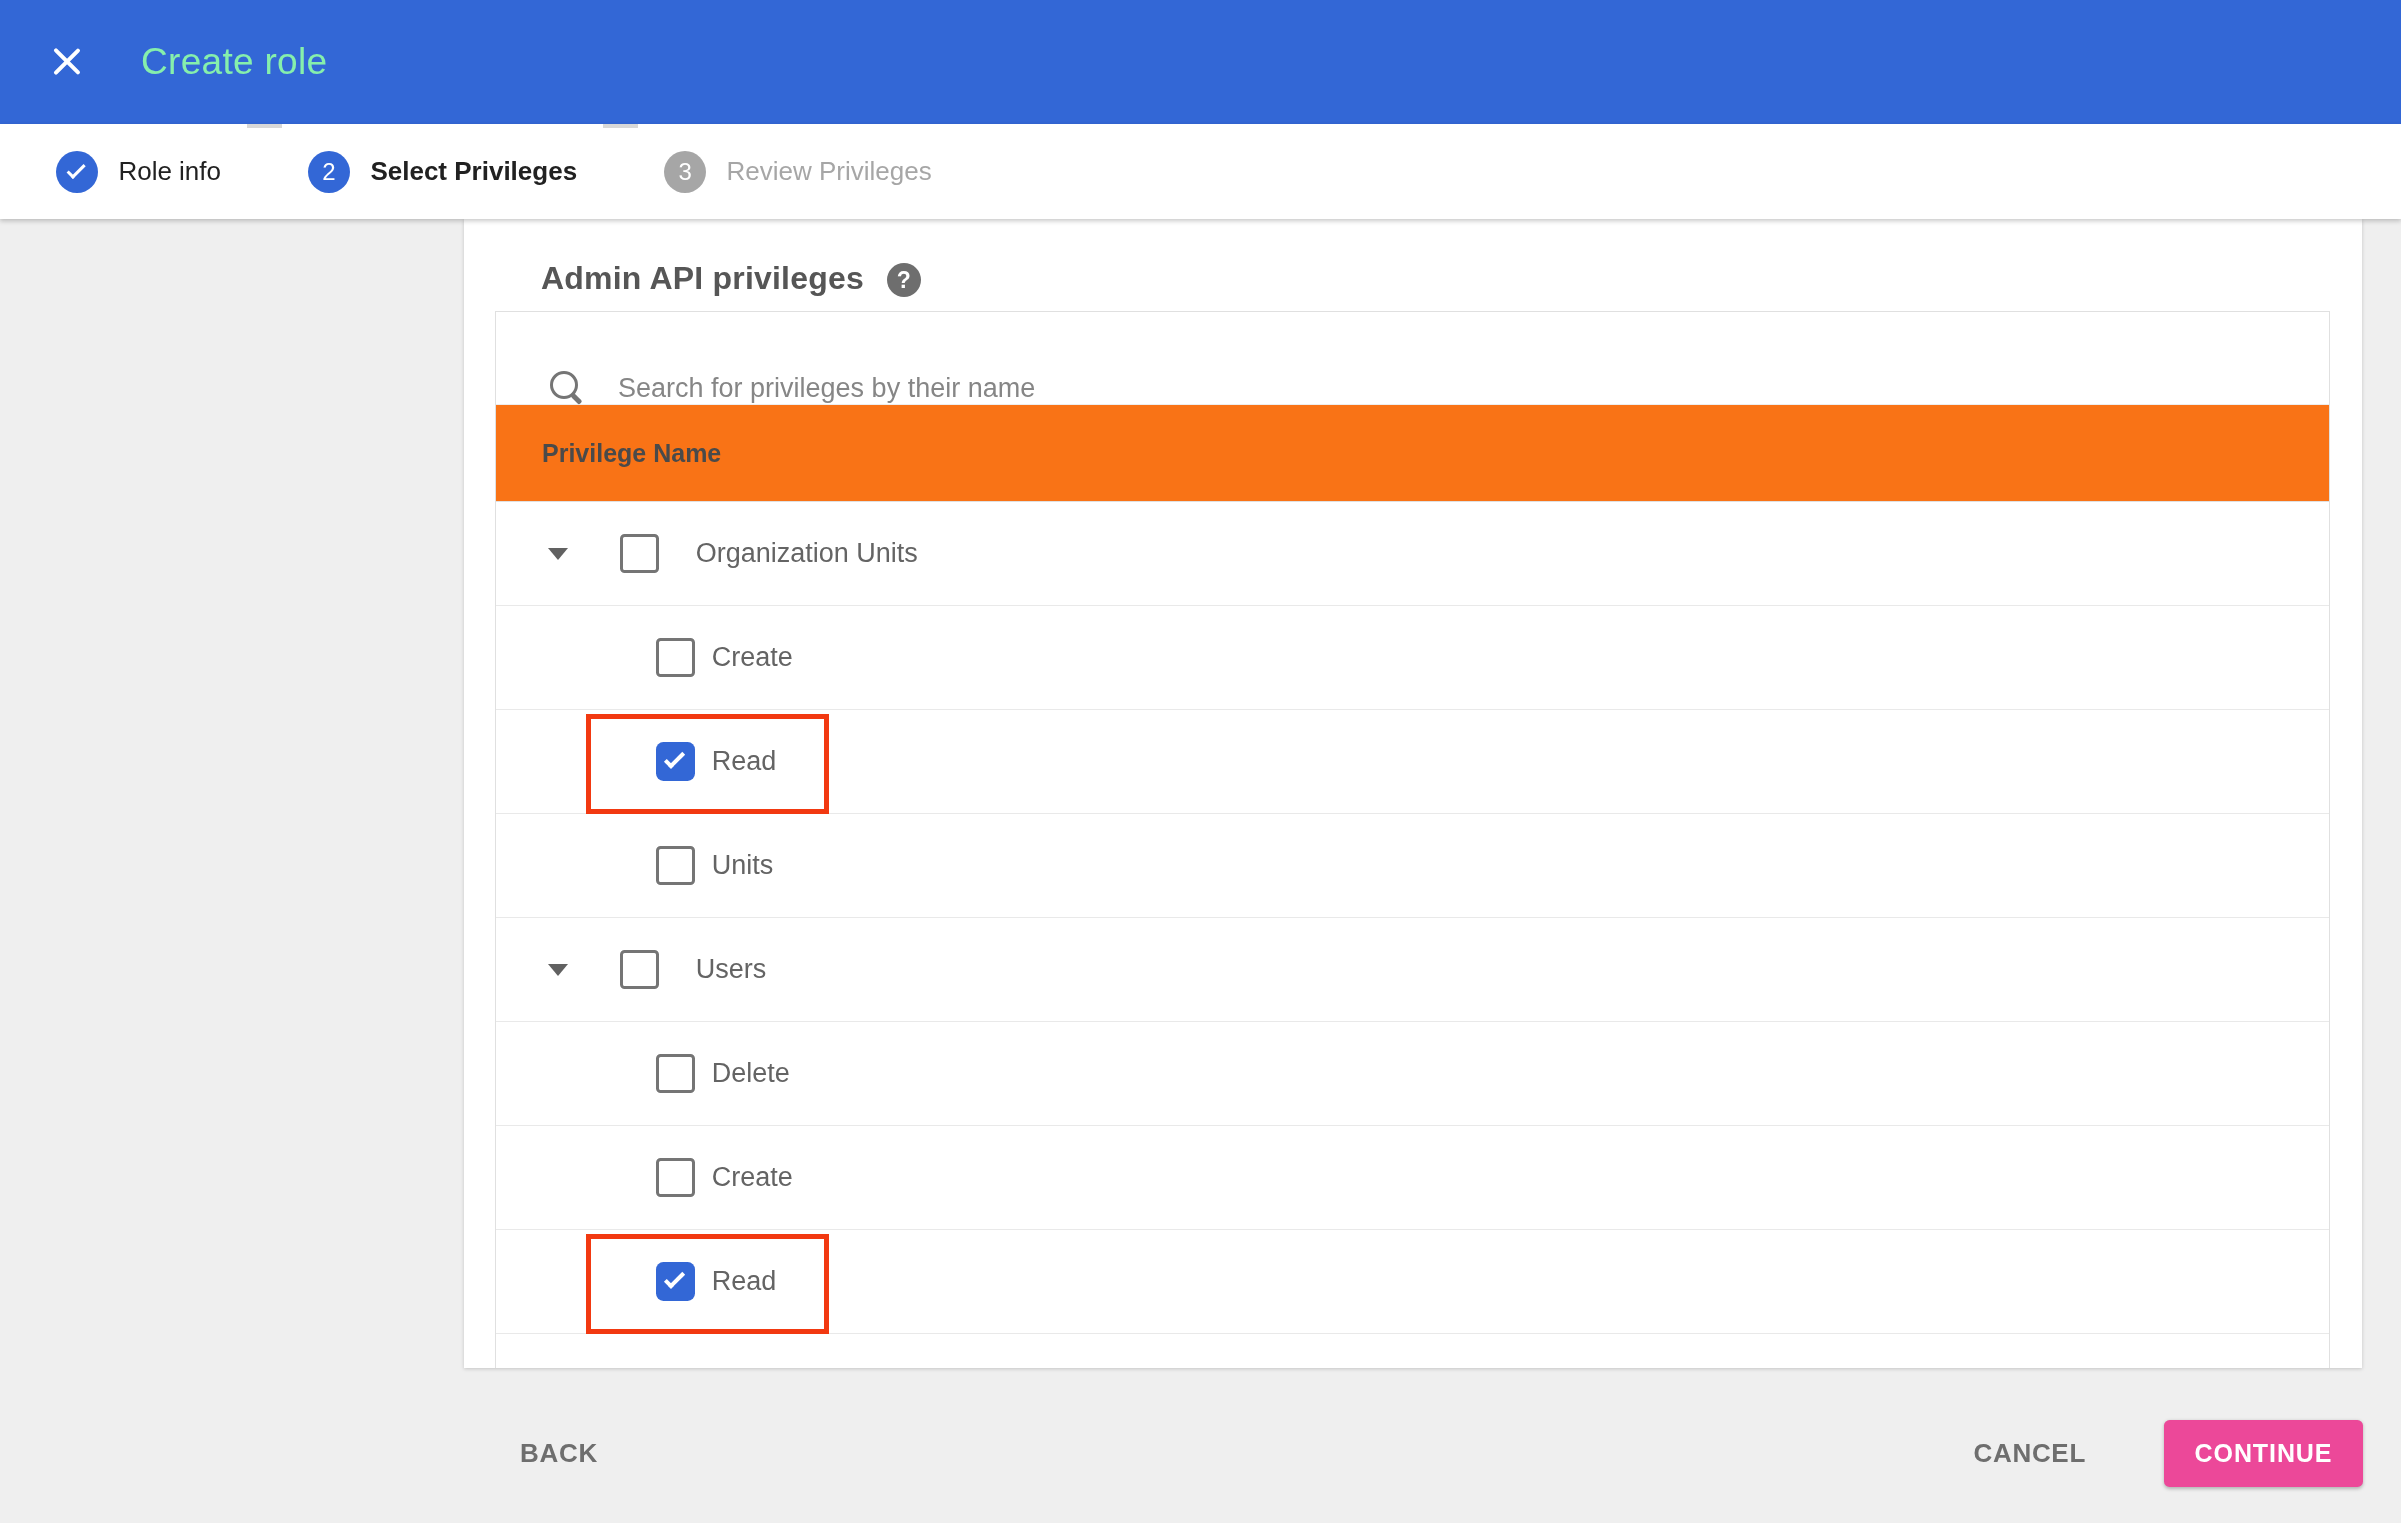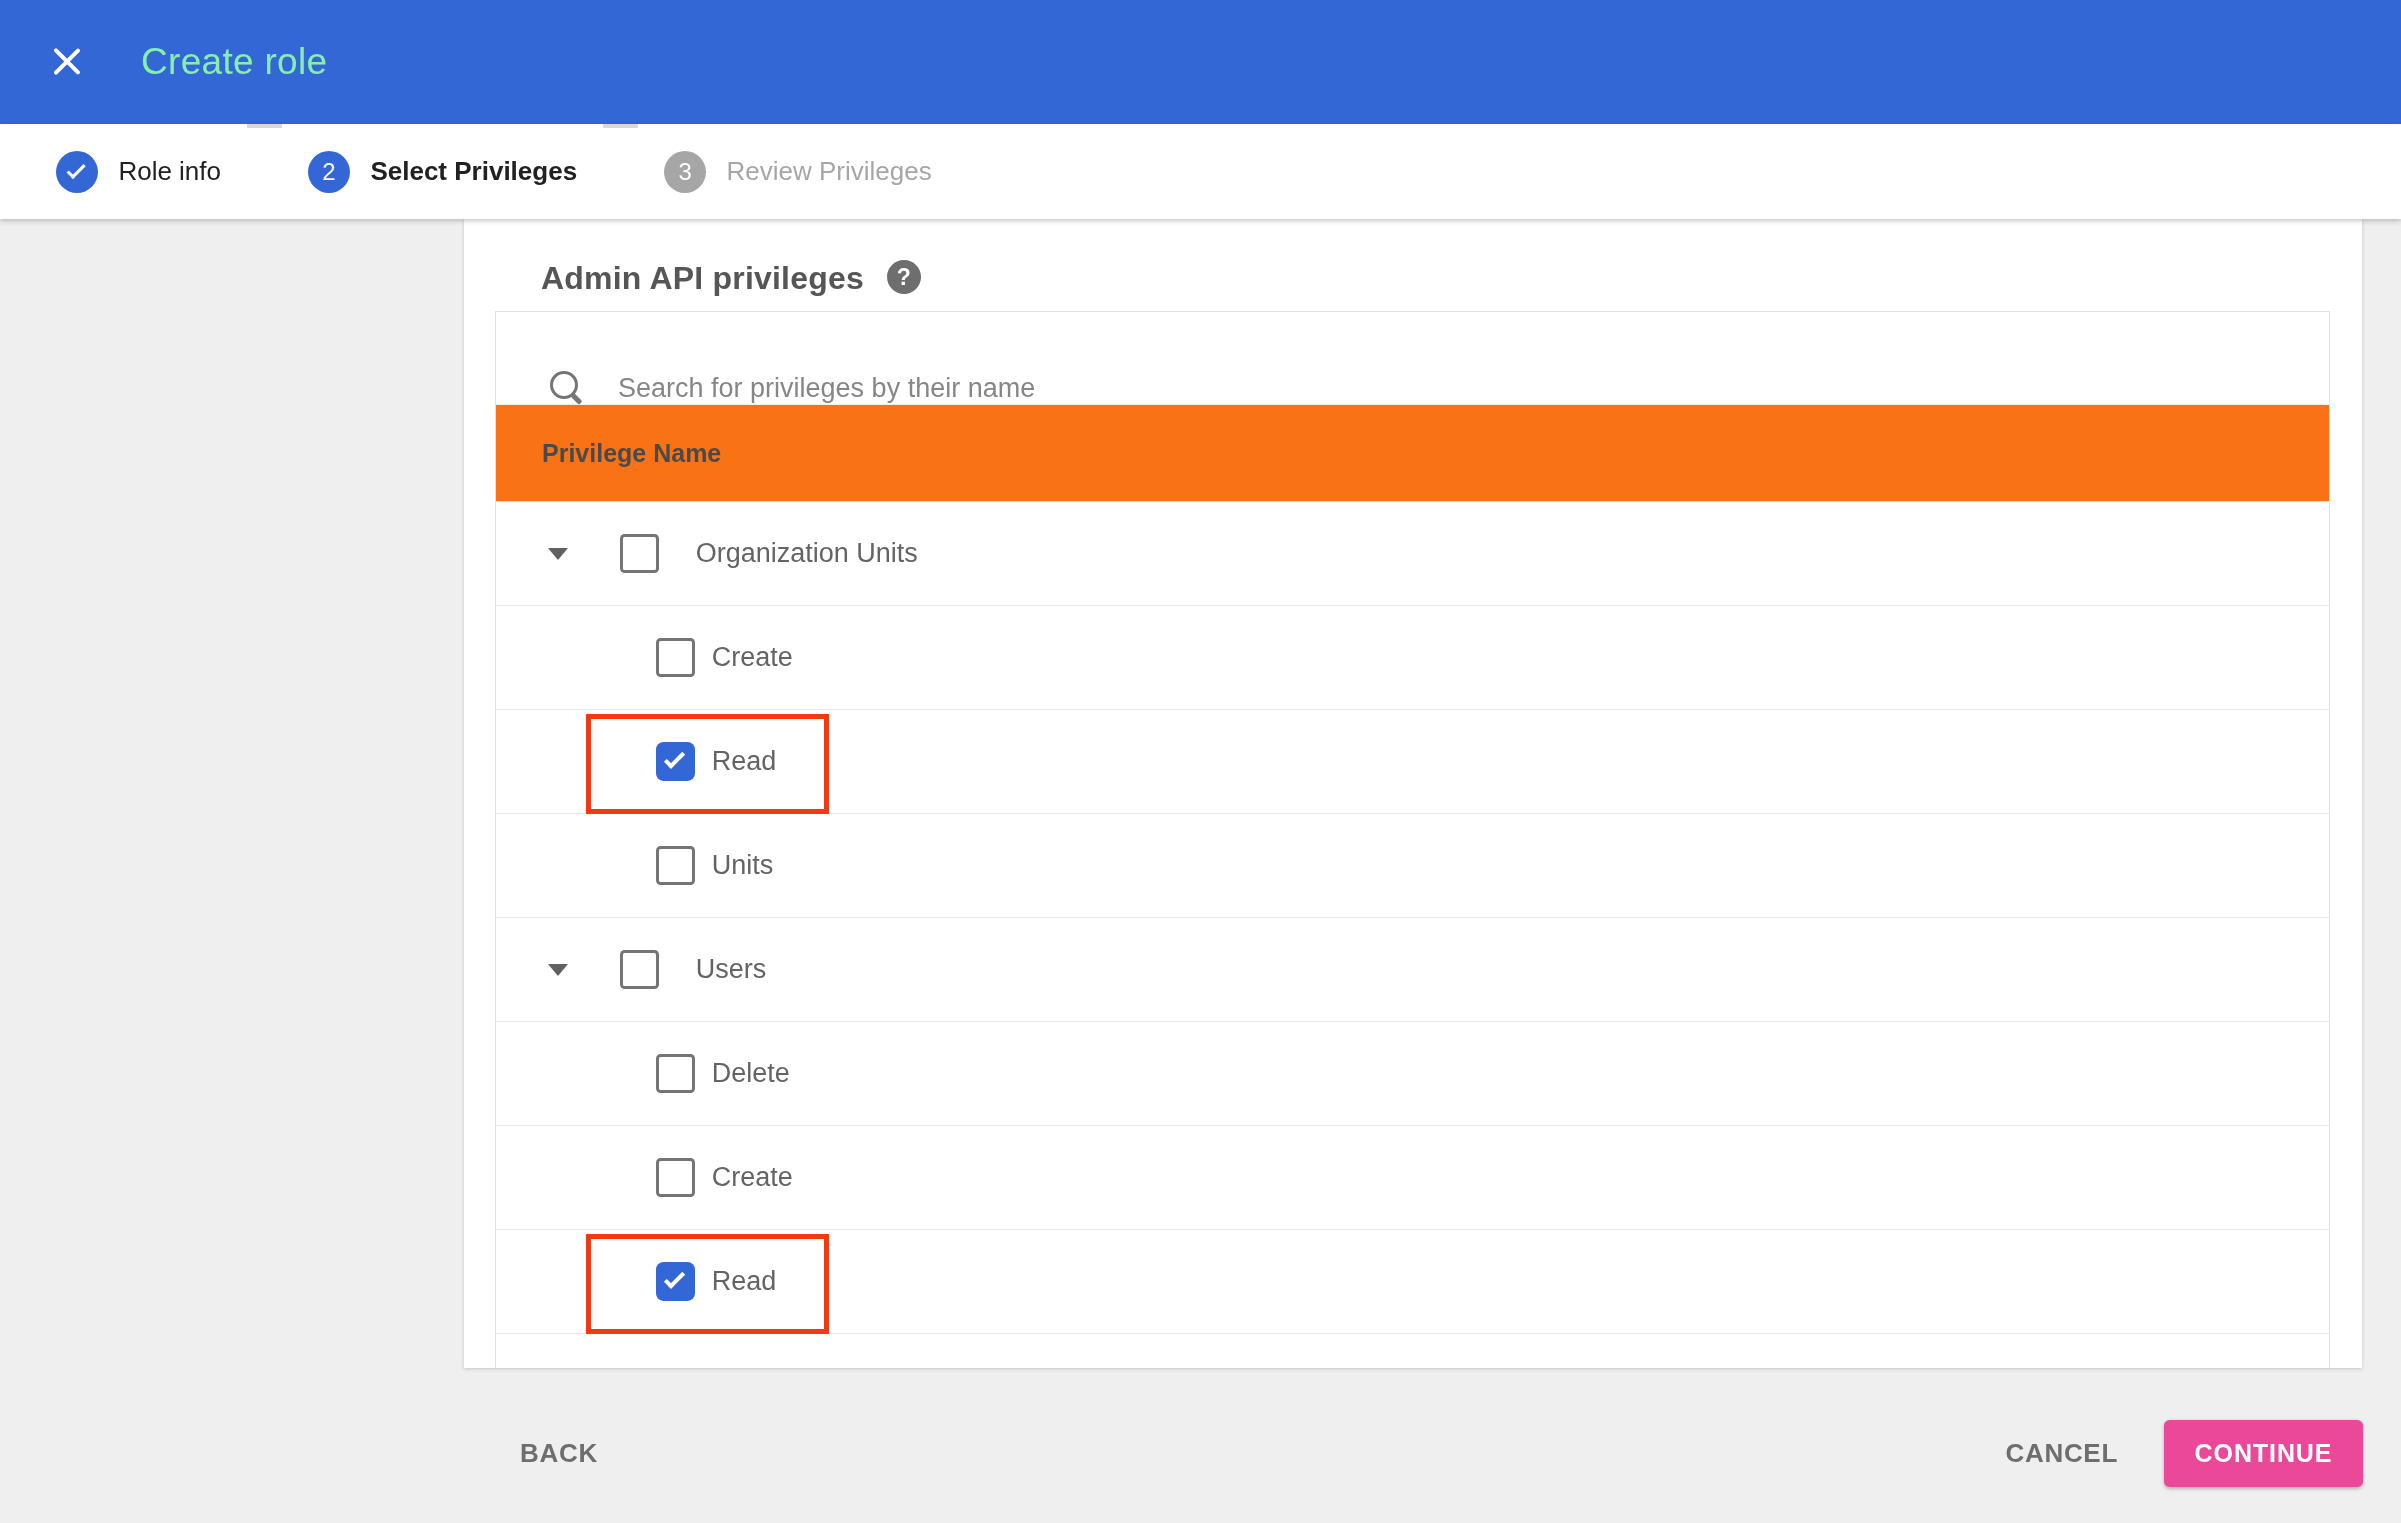--- a/index.html
+++ b/index.html
@@ -28,21 +28,21 @@
   .step.active .step-label { font-weight:bold; }
   .step.todo .step-label { color:#a6a6a6; }
   .check-sm { width:17.6px; height:9.3px; border-left:3.7px solid #fff; border-bottom:3.7px solid #fff;
     transform:rotate(-45deg) translate(0.9px,-1.9px); }
   .connector { width:35px; height:3.7px; background:#d8d8d8; margin:0 26px; }
 
   
   .main { position:relative; height:1305px; background:#efefef; }
   .card { position:absolute; left:464px; top:0; width:1898px; height:1149px; background:#fff;
     box-shadow:0 0.9px 3.7px rgba(0,0,0,.18); }
-  .card-heading { display:flex; align-items:flex-start; padding:41px 0 0 77px; }
+  .card-heading { display:flex; align-items:flex-end; padding:41px 0 0 77px; }
   .heading-text { font-size:32px; font-weight:bold; color:#565656; letter-spacing:0.2px; }
   .help-ic { width:34px; height:34px; border-radius:50%; background:#6e6e6e; color:#fff;
     font-size:23px; font-weight:bold; display:flex; align-items:center; justify-content:center;
     margin-left:23px; cursor:pointer; }
 
   .table { position:absolute; left:31px; right:32px; top:92px; bottom:0;
     border-top:1.9px solid #e0e0e0; border-left:1.9px solid #e0e0e0; border-right:1.9px solid #e0e0e0;
     overflow:hidden; }
   .search-row { height:93px; display:flex; align-items:flex-end; padding-left:54px;
     border-bottom:1.9px solid #ededed; }
@@ -71,21 +71,21 @@
   .cbox.checked { background:#3367d6; border:none; border-radius:7.4px; display:flex;
     align-items:center; justify-content:center; }
   .check-lg { width:19.5px; height:10.2px; border-left:4.6px solid #fff; border-bottom:4.6px solid #fff;
     transform:rotate(-45deg) translate(0.9px,-2.8px); }
   .prow-label { margin-left:16.7px; font-size:27px; color:#646464; }
   .hlbox { position:absolute; left:90px; top:3.7px; width:243px; height:100px;
     border:5.6px solid #f23911; z-index:3; pointer-events:none; }
 
   
   .footer { position:absolute; left:0; bottom:0; width:100%; height:142px; background:#efefef;
-    display:flex; align-items:center; }
+    display:flex; align-items:center;gap:32px; }
   .btn-text { background:none; border:none; font-family:inherit; font-size:26px; font-weight:bold;
     color:#6e6e6e; letter-spacing:0.7px; cursor:pointer; }
   .btn-back { margin-left:520px; }
   .btn-cancel { margin-left:auto; margin-right:46px; }
   .btn-continue { width:199px; height:67px; background:#ec4899; border:none; border-radius:5.6px;
     color:#fff; font-family:inherit; font-size:25px; font-weight:bold; letter-spacing:0.9px;
     margin-right:38px; cursor:pointer; box-shadow:0 1.9px 3.7px rgba(0,0,0,.25); }
 </style>
 </head>
 <body>

